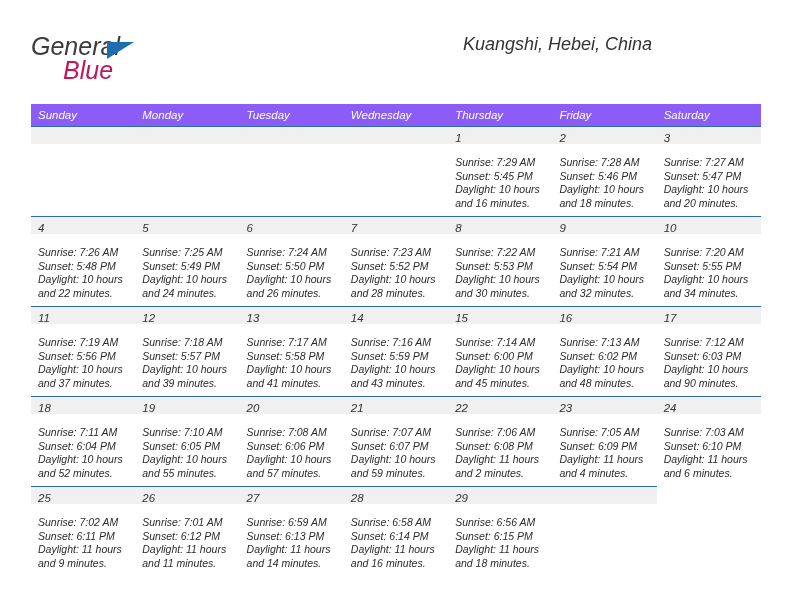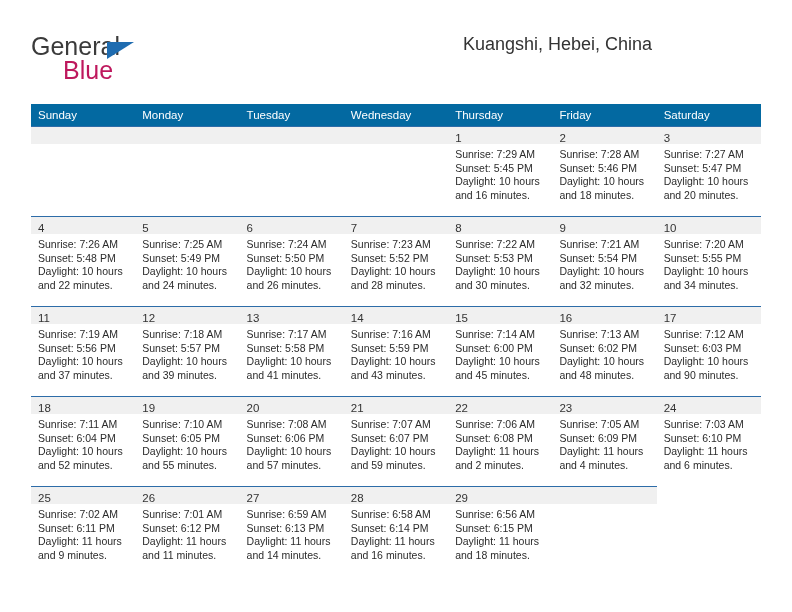--- a/index.html
+++ b/index.html
@@ -12,20 +12,21 @@
     height: 612px;
     font-family: "Liberation Sans", sans-serif;
     color: #222222;
     overflow: hidden;
   }
   .page {
     position: relative;
     width: 684px;
     height: 612px;
     box-sizing: border-box;
+    font-style: italic;
   }
 
   
   .header {
     position: absolute;
     left: 31px;
     top: 28px;
     right: 32px;
     height: 70px;
   }
@@ -87,21 +88,21 @@
     position: absolute;
     left: 31px;
     top: 104px;
     width: 730px;
     border-collapse: collapse;
     table-layout: fixed;
   }
   .calendar col { width: 104.28px; }
 
   .dow-row th {
-    background: #0369a1;
+    background: #8b5cf6;
     color: #ffffff;
     font-size: 11.5px;
     font-weight: normal;
     text-align: left;
     padding: 4px 0 5px 7px;
     height: 13px;
     border: none;
   }
 
   .week-row td {
@@ -126,21 +127,21 @@
     padding: 1px 0 0 7px;
     box-sizing: border-box;
   }
   .daynum-band.empty-cell { background: #ffffff; }
   .daynum {
     font-size: 11.5px;
     color: #333333;
     line-height: 15px;
   }
   .cell-body {
-    padding: 4px 6px 0 7px;
+    padding: 12px 6px 0 7px;
     font-size: 10.5px;
     line-height: 13.6px;
     color: #2b2b2b;
   }
   .cell-body div { white-space: nowrap; }
 </style>
 </head>
 <body>
 
 <div class="page">

